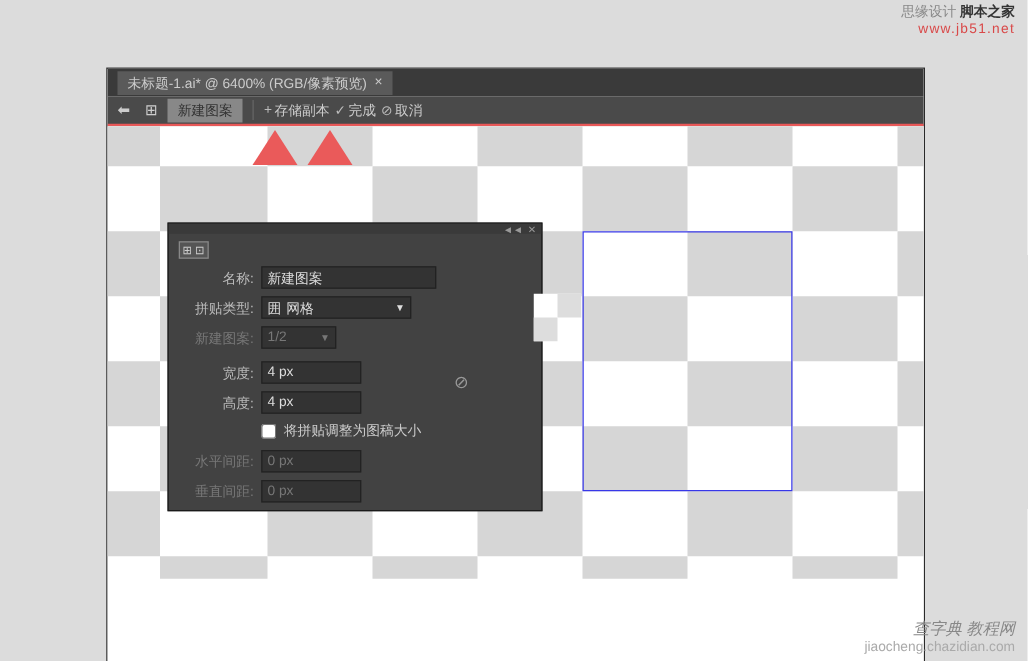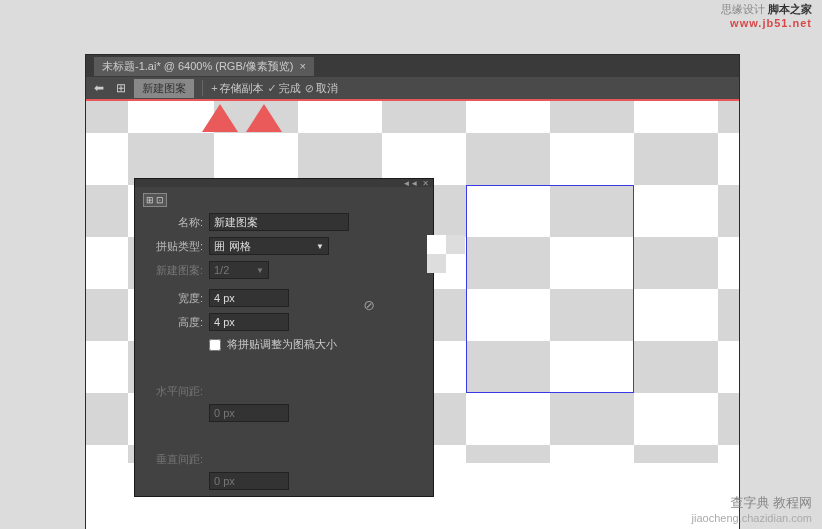--- a/index.html
+++ b/index.html
@@ -1,22 +1,22 @@
 <!DOCTYPE html>
 <html><head>
 <meta charset="utf-8">
 <style>
 * { margin: 0; padding: 0; box-sizing: border-box; font-family: "Microsoft YaHei", sans-serif; }
 body { background: #dcdcdc; width: 822px; height: 529px; position: relative; overflow: hidden; }
 .watermark-top { position: absolute; top: 2px; right: 10px; text-align: right; font-size: 11px; z-index: 100; }
 .watermark-top .line1 { color: #888; }
 .watermark-top .line1 b { color: #333; }
-.watermark-top .line2 { color: #d94848; font-weight: bold; letter-spacing: 1px; }
+.watermark-top .line2 { color: #d94848; font-weight: normal; letter-spacing: 1px; }
 .watermark-bottom { position: absolute; bottom: 5px; right: 10px; text-align: right; font-size: 11px; color: #aaa; z-index: 100; }
-.watermark-bottom .line1 { color: #888; font-size: 13px; }
+.watermark-bottom .line1 { color: #888; font-size: 13px; font-style: italic; }
 .app-window { position: absolute; left: 85px; top: 54px; width: 655px; height: 500px; background: #fff; border: 1px solid #2a2a2a; overflow: hidden; }
 .titlebar { height: 22px; background: #3a3a3a; display: flex; align-items: center; padding: 0 8px; }
 .tab { background: #5a5a5a; color: #ccc; font-size: 11px; padding: 2px 8px; display: flex; align-items: center; gap: 6px; }
 .tab-close { color: #ccc; cursor: pointer; }
 .toolbar { height: 24px; background: #4a4a4a; border-bottom: 2px solid #e85858; display: flex; align-items: center; padding: 0 4px; gap: 4px; }
 .tb-icon { color: #ccc; font-size: 12px; padding: 2px 4px; }
 .tb-label { background: #888; color: #333; font-size: 11px; padding: 2px 8px; }
 .tb-sep { width: 1px; height: 16px; background: #666; margin: 0 4px; }
 .tb-action { color: #ccc; font-size: 11px; display: flex; align-items: center; gap: 2px; }
 .tb-action-icon { color: #bbb; }
@@ -30,21 +30,21 @@
 .panel-titlebar span { font-size: 8px; color: #999; }
 .panel-header { height: 22px; background: #535353; border-top: 1px solid #666; display: flex; align-items: center; padding: 0 8px; font-size: 11px; color: #ddd; }
 .panel-menu { margin-left: auto; }
 .panel-body { padding: 6px 8px 0; }
 .panel-switch { margin-bottom: 6px; }
 .panel-switch-icon { display: inline-block; border: 1px solid #888; padding: 1px 2px; background: #555; font-size: 9px; }
 .panel-row { display: flex; align-items: center; margin-bottom: 6px; position: relative; }
 .panel-row label { width: 60px; text-align: right; margin-right: 6px; color: #bbb; font-size: 11px; }
 .panel-row label.dim { color: #777; }
 .panel-input { background: #333; border: 1px solid #222; color: #ddd; font-size: 11px; padding: 2px 4px; height: 18px; }
-.panel-input.dim { color: #777; margin-top: 44px; }
+.panel-input.dim { color: #777; }
 .panel-dropdown { background: #333; border: 1px solid #222; color: #ddd; font-size: 11px; padding: 2px 4px; height: 18px; display: flex; align-items: center; gap: 4px; }
 .panel-dropdown.dim { color: #777; }
 .dd-arrow { margin-left: auto; font-size: 8px; }
 .preview-box { position: absolute; right: -40px; top: -2px; width: 38px; height: 38px; background: #fff; display: grid; grid-template-columns: 1fr 1fr; grid-template-rows: 1fr 1fr; }
 .preview-box div:nth-child(2), .preview-box div:nth-child(3) { background: #ddd; }
 .checkbox-row { display: flex; align-items: center; gap: 6px; margin-left: 66px; margin-bottom: 4px; }
 .checkbox-row input { width: 12px; height: 12px; }
 .link-icon { color: #999; font-size: 14px; margin-left: 6px; }
 </style>
 </head>

